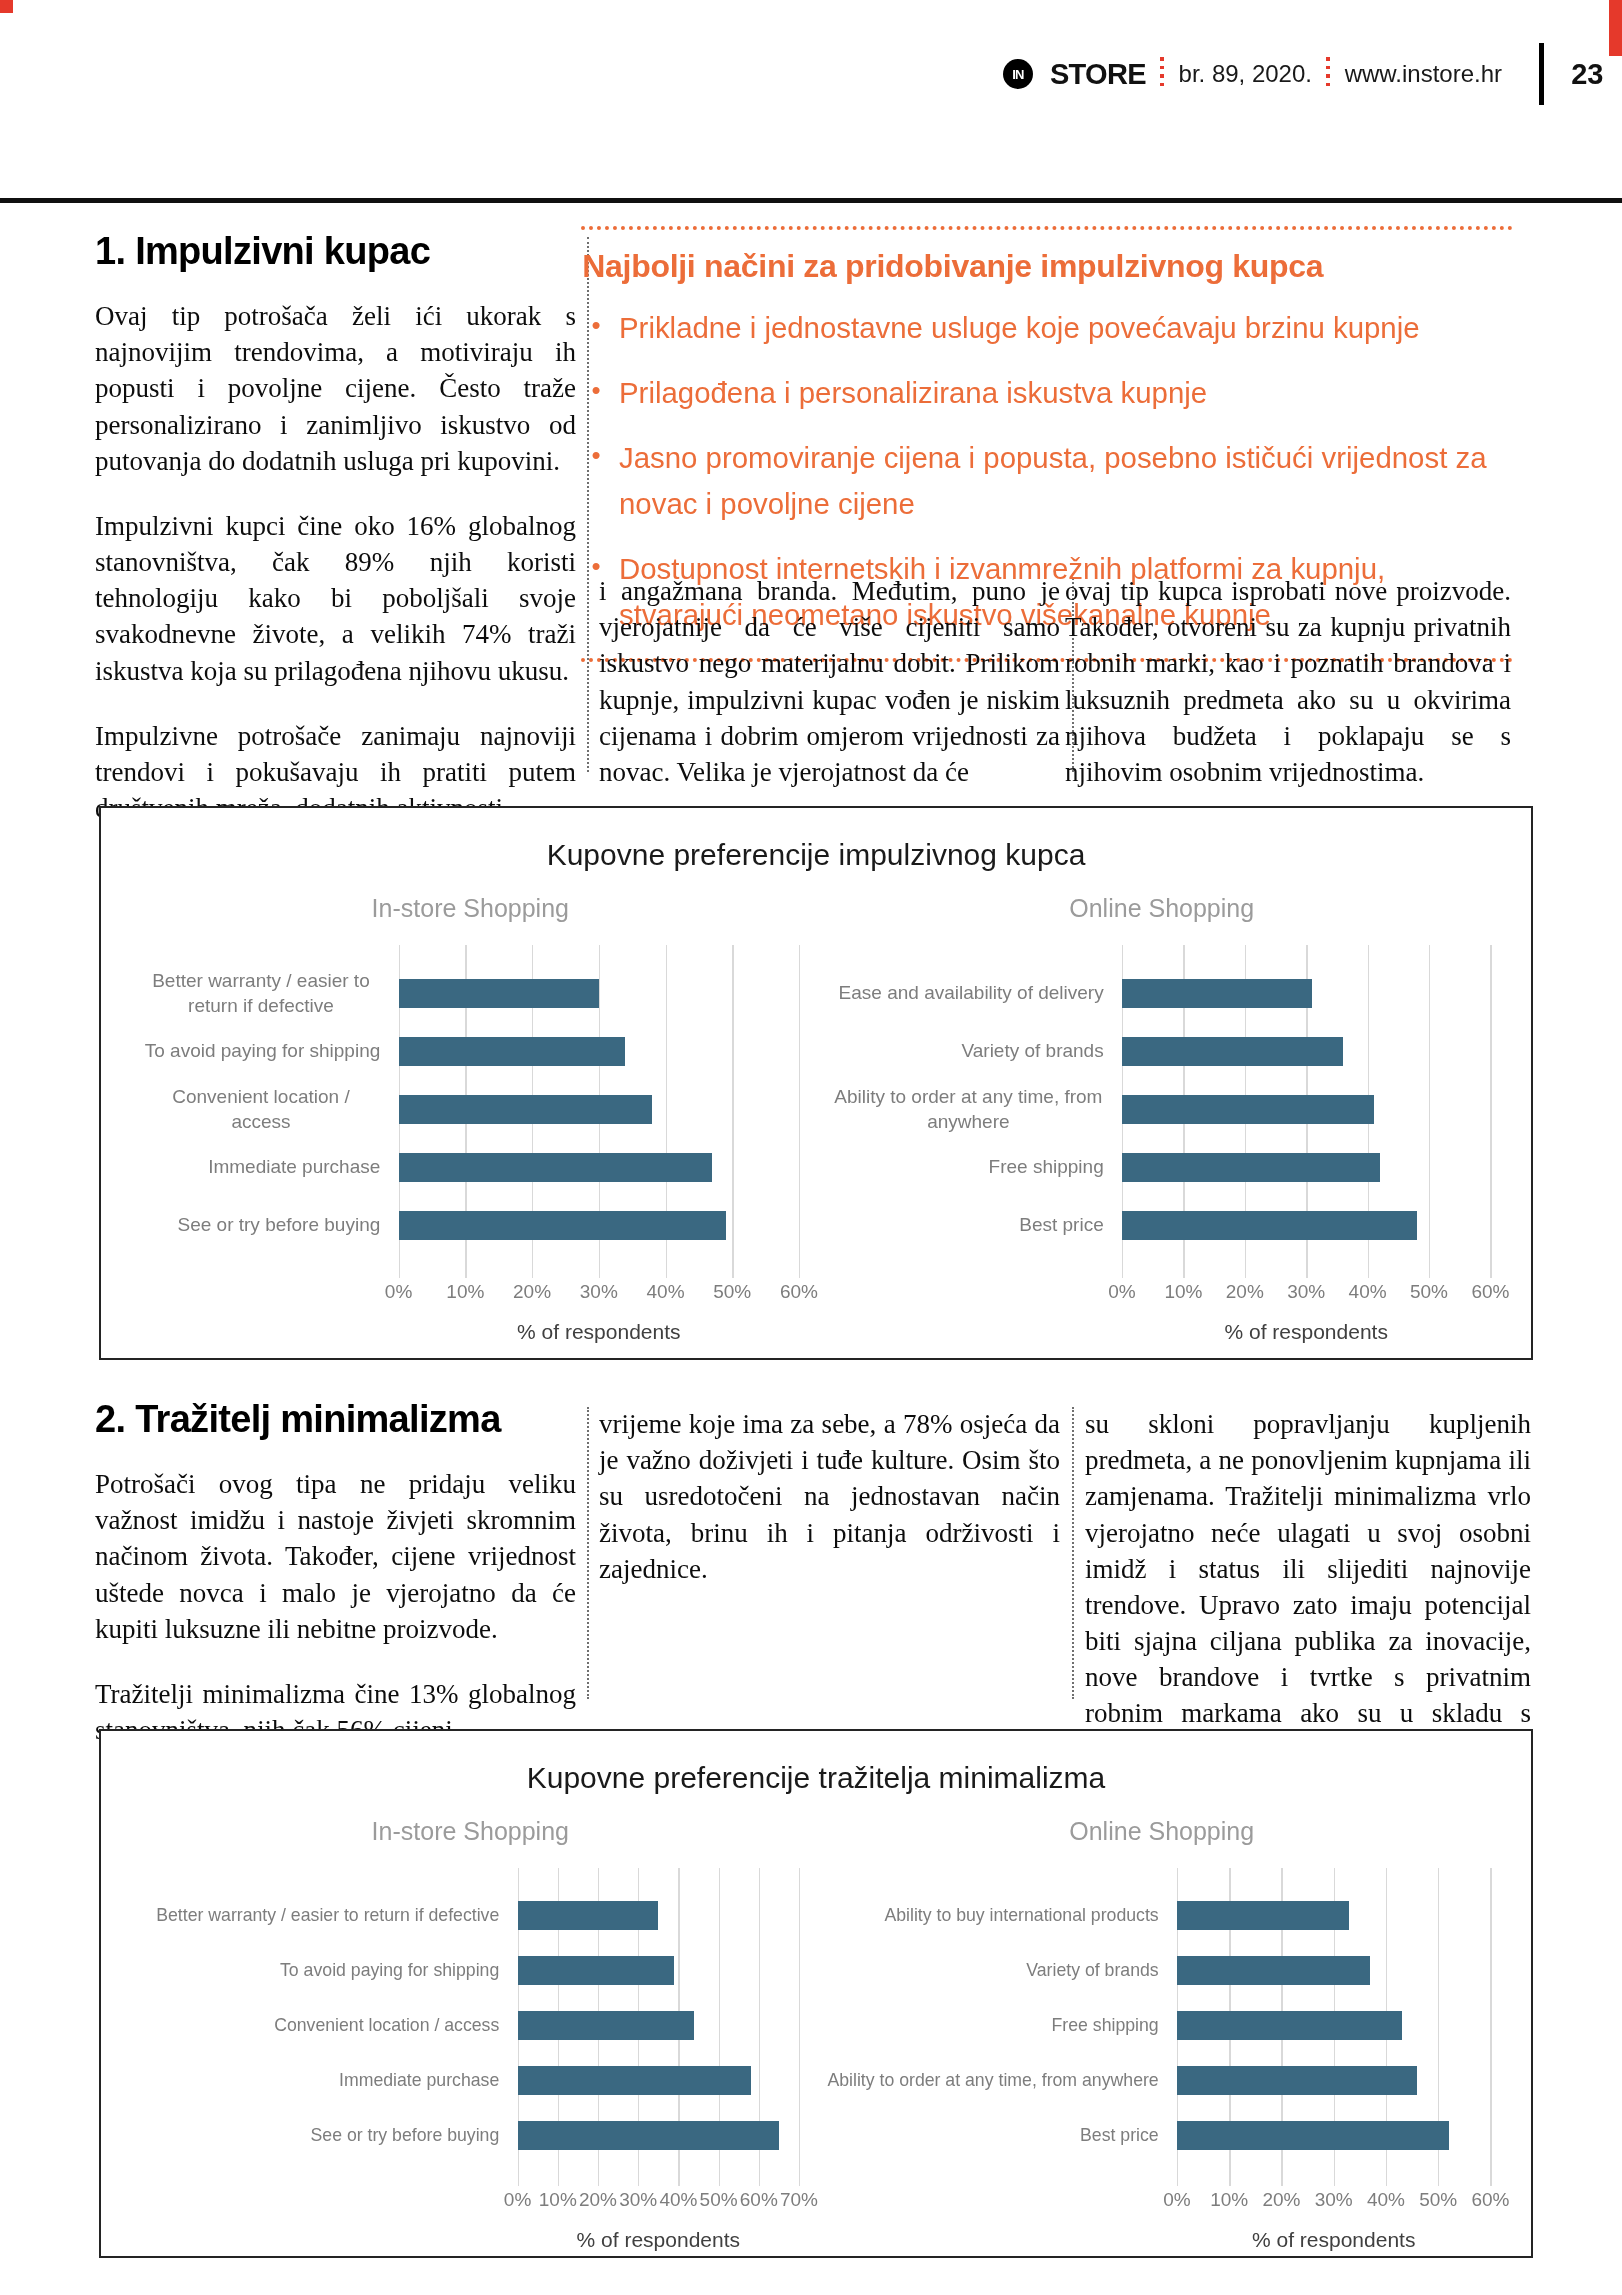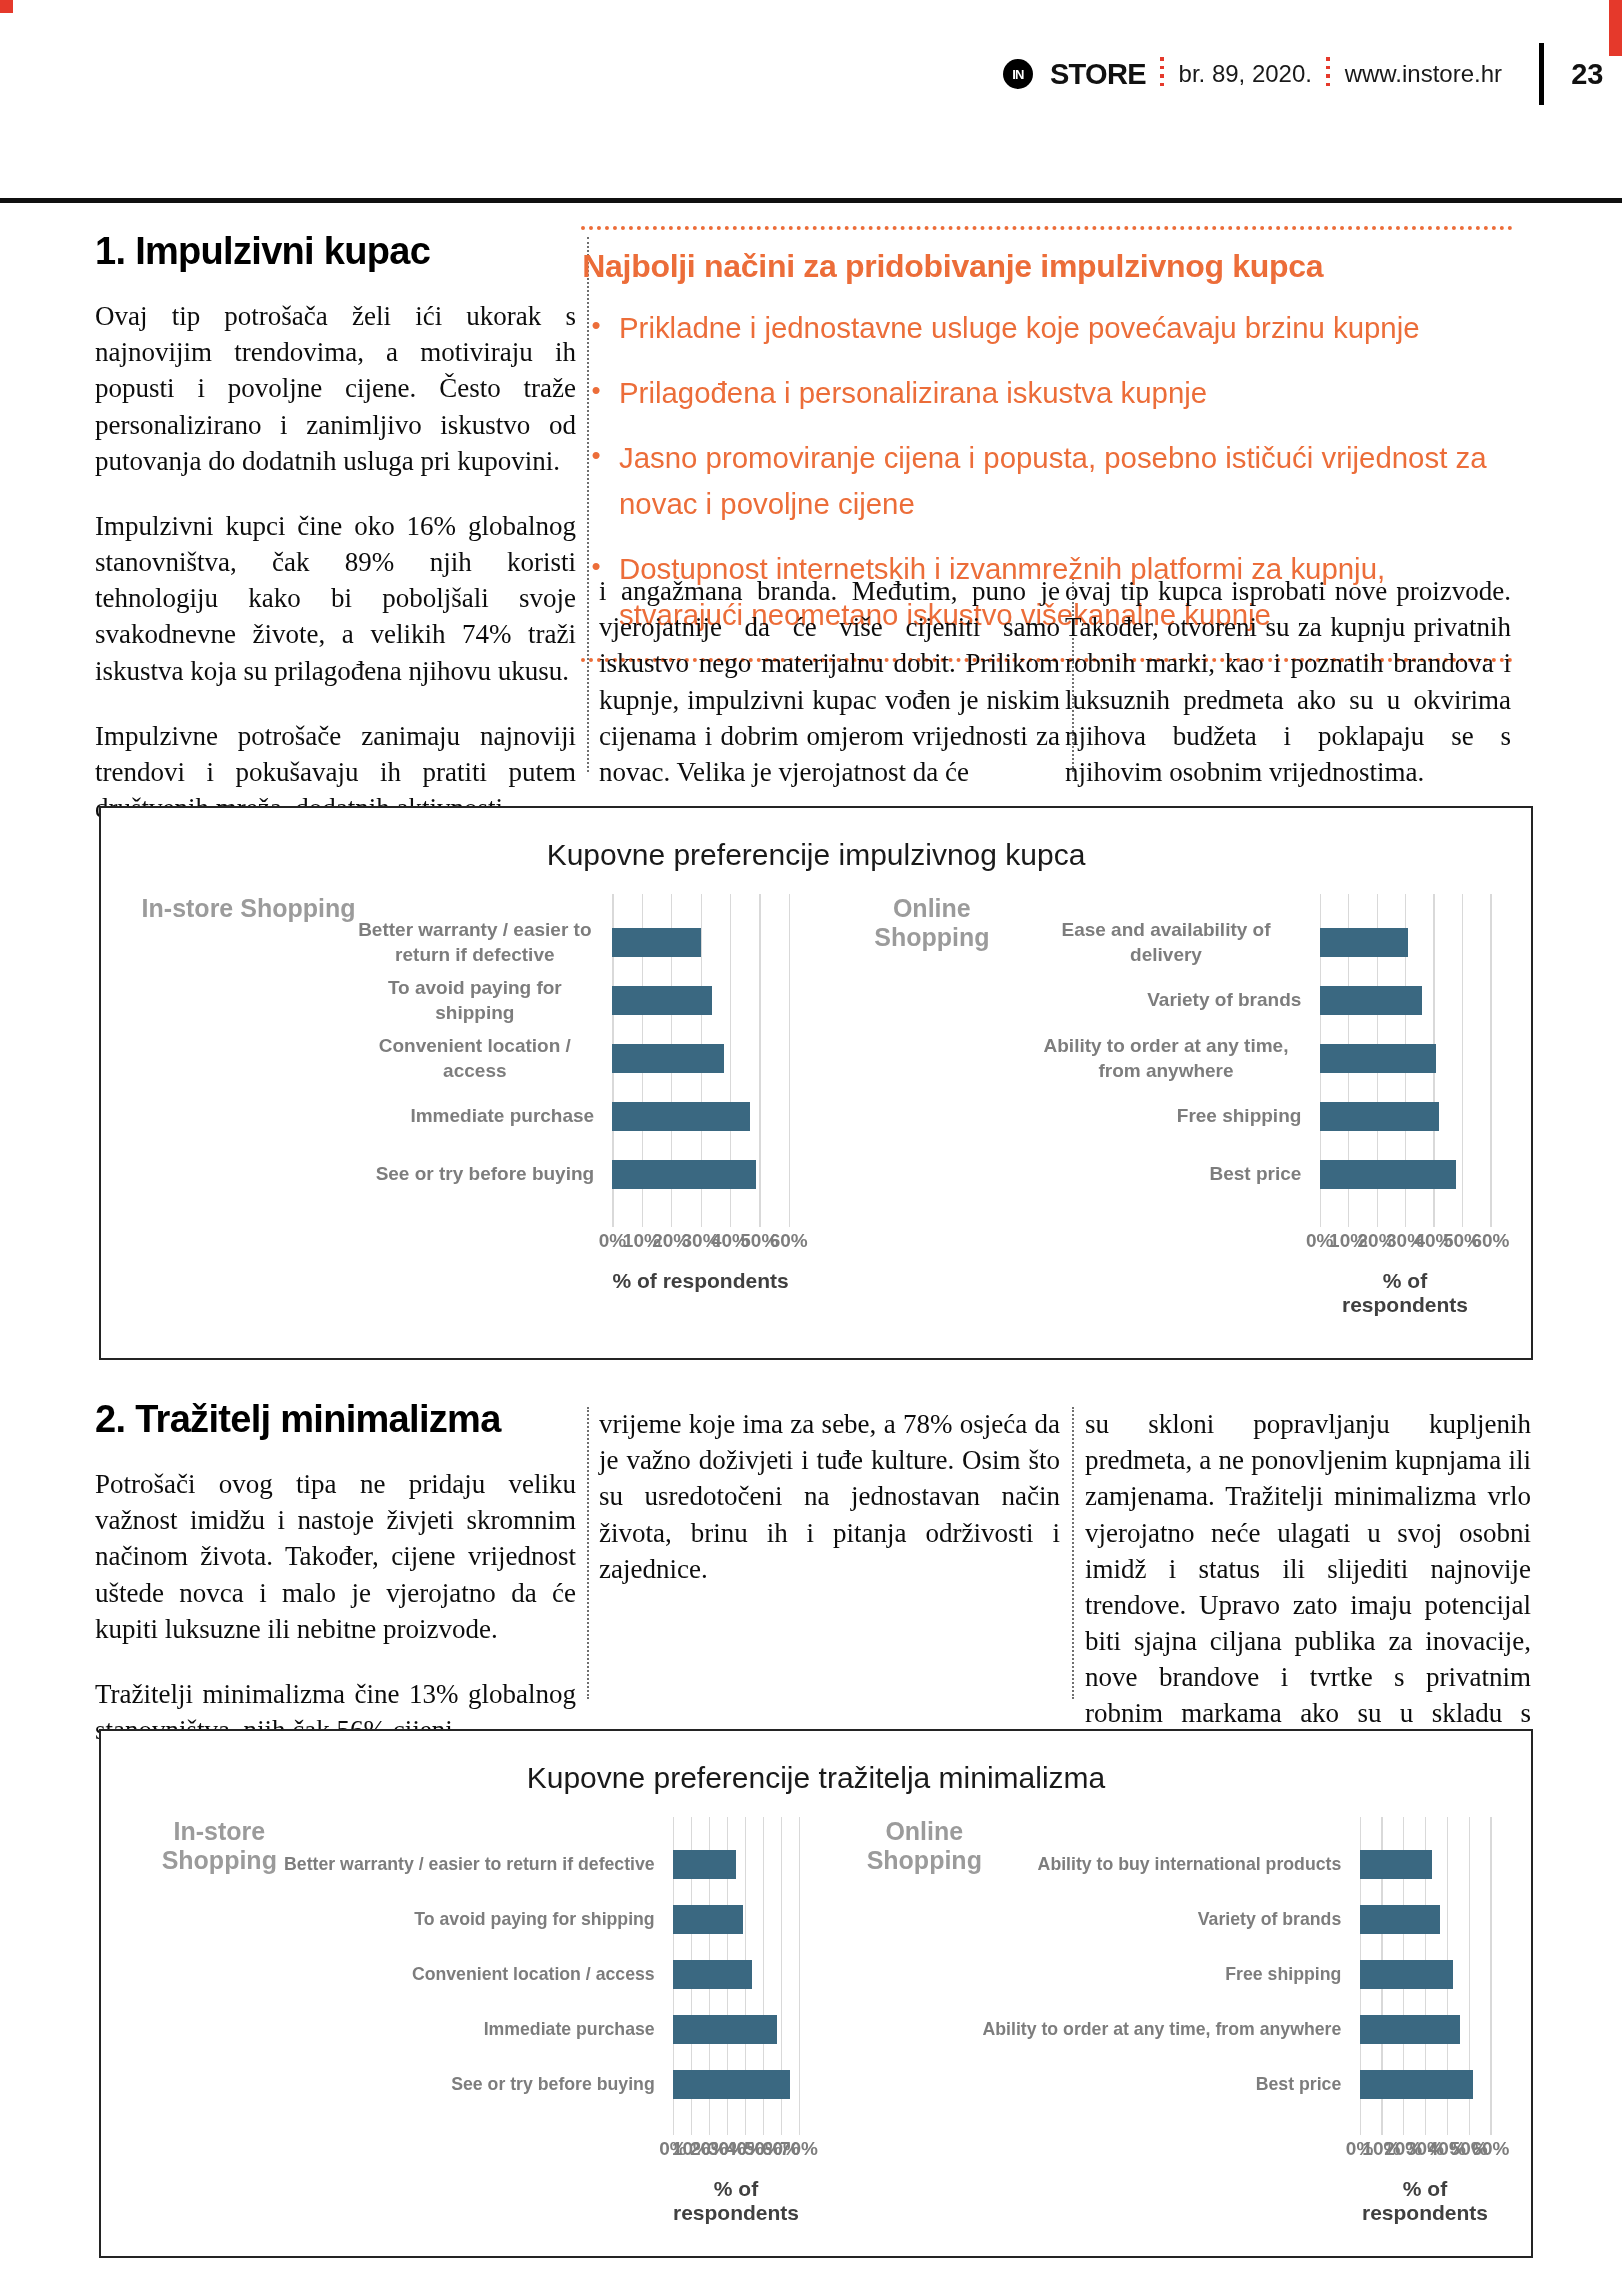--- a/index.html
+++ b/index.html
@@ -63,21 +63,21 @@
   }
   .hl-list li::before { content:"•"; position:absolute; left:10.5px; top:0; font-size:26px; }
   .hl-list li:last-child { margin-bottom:3.9px; }
 
   
   .chart-box { position:absolute; left:99px; width:1430px; border:2px solid #242424; background:#fff; overflow:hidden; }
   #chart-box-0 { top:806px; height:550px; }
   #chart-box-1 { top:1729px; height:525px; }
   .chart-title { text-align:center; font-size:30px; font-weight:normal; color:#1a1a1a; margin-top:30px; }
   .panels { display:flex; margin-top:22px; padding:0 23.6px; }
-  .panel { flex:1; display:flex; flex-direction:row; padding:0 17px;font-weight:bold; }
+  .panel { flex:1; display:flex; flex-direction:column; padding:0 17px; }
   .panel-subtitle { text-align:center; color:#9b9b9b; font-size:25px; margin-bottom:22px; }
   .panel-chart { display:flex; }
   .cat-col { display:flex; flex-direction:column; flex:0 0 auto; padding-top:19.6px; }
   .cat-label { height:var(--rowH); display:flex; align-items:center; justify-content:flex-end; padding-right:18.3px; }
   .cat-label span { text-align:center; color:#7d7d7d; font-size:19px; line-height:1.3; }
   .plot-col { flex:1; display:flex; flex-direction:column; }
   .plot { position:relative; padding:19.6px 0 23.6px 0; }
   .gridline { position:absolute; top:0; bottom:0; width:1.3px; background:#d9d9d9; }
   .bar-row { position:relative; height:var(--rowH); display:flex; align-items:center; }
   .bar { height:29px; background:var(--bar-color); }

